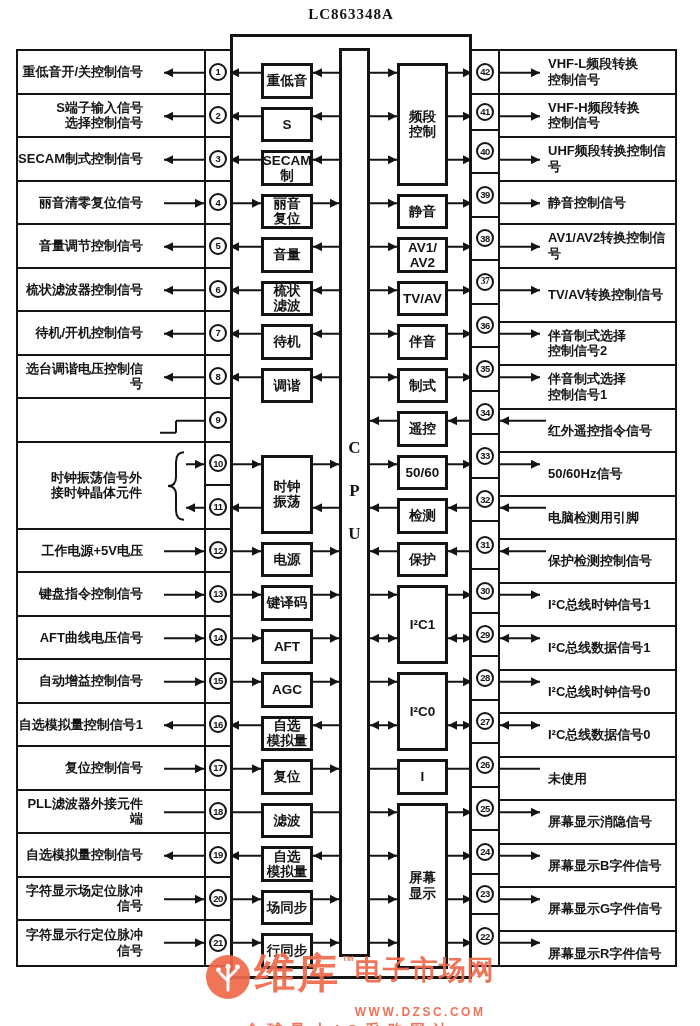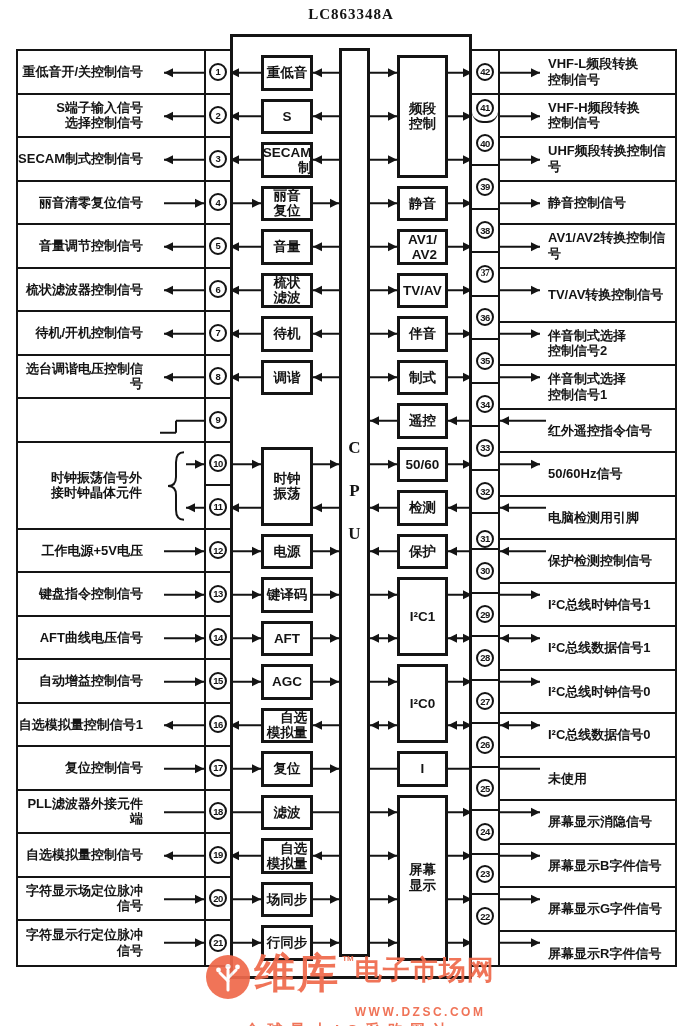--- a/index.html
+++ b/index.html
@@ -30,21 +30,21 @@
   #rightLabels .lrow{justify-content:flex-start;padding-left:48px;}
   #rightLabels .lrow .txt{text-align:left;}
   
   .pcell{display:flex;align-items:center;justify-content:center;border-bottom:2px solid #141414;}
   .pcell:last-child{border-bottom:none;}
   .pnum{width:18px;height:18px;border:2px solid #141414;border-radius:50%;background:#fff;
         display:flex;align-items:center;justify-content:center;
         font-size:9.5px;font-weight:700;line-height:1;letter-spacing:-0.5px;}
   
   .block{position:absolute;border:3px solid #141414;background:#fff;
-         display:flex;align-items:center;justify-content:center;text-align:right;z-index:2;}
+         display:flex;align-items:center;justify-content:center;text-align:center;z-index:2;margin-top:8px;}
   .block .txt{white-space:pre-line;font-weight:700;font-size:13.5px;line-height:1.12;}
   
   #wires{position:absolute;left:0;top:0;width:700px;height:1026px;z-index:3;pointer-events:none;}
   
   .wm{position:absolute;left:0;top:954px;width:700px;display:flex;flex-direction:column;
       align-items:center;z-index:9;color:#ef6a4c;opacity:0.93;}
   .wm-row{display:flex;align-items:flex-start;}
   .wm-logo{width:46px;height:46px;margin-right:3px;}
   .wm-brand{font-size:41px;font-weight:800;line-height:0.95;letter-spacing:2px;}
   .wm-tm{font-size:8px;font-weight:700;margin:0 1px 0 2px;}
@@ -186,21 +186,21 @@
         <span class="pnum">20</span>
       </div>
       <div class="pcell" style="height: 43.5px;">
         <span class="pnum">21</span>
       </div>
     </div>
   <div class="pincol" id="rightPins">
       <div class="pcell" style="height: 43.5px;">
         <span class="pnum">42</span>
       </div>
-      <div class="pcell" style="height: 28px; border-radius: 11px;">
+      <div class="pcell" style="height: 36px;">
         <span class="pnum">41</span>
       </div>
       <div class="pcell" style="height: 43.5px;">
         <span class="pnum">40</span>
       </div>
       <div class="pcell" style="height: 43.5px;">
         <span class="pnum">39</span>
       </div>
       <div class="pcell" style="height: 43.5px;">
         <span class="pnum">38</span>
@@ -216,21 +216,21 @@
       </div>
       <div class="pcell" style="height: 43.5px;">
         <span class="pnum">34</span>
       </div>
       <div class="pcell" style="height: 43.5px;">
         <span class="pnum">33</span>
       </div>
       <div class="pcell" style="height: 43.5px;">
         <span class="pnum">32</span>
       </div>
-      <div class="pcell" style="height: 36px; align-items: flex-end;">
+      <div class="pcell" style="height: 48px;">
         <span class="pnum">31</span>
       </div>
       <div class="pcell" style="height: 43.5px;">
         <span class="pnum">30</span>
       </div>
       <div class="pcell" style="height: 43.5px;">
         <span class="pnum">29</span>
       </div>
       <div class="pcell" style="height: 43.5px;">
         <span class="pnum">28</span>

